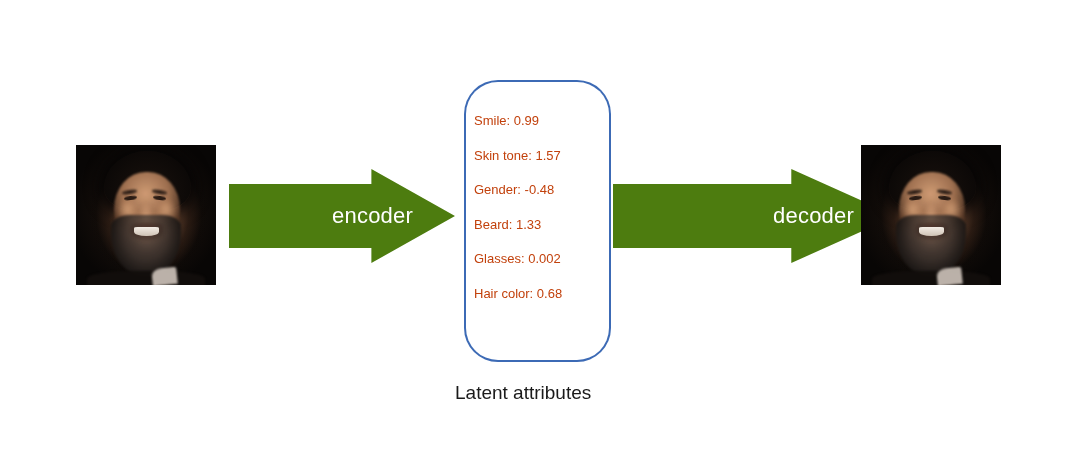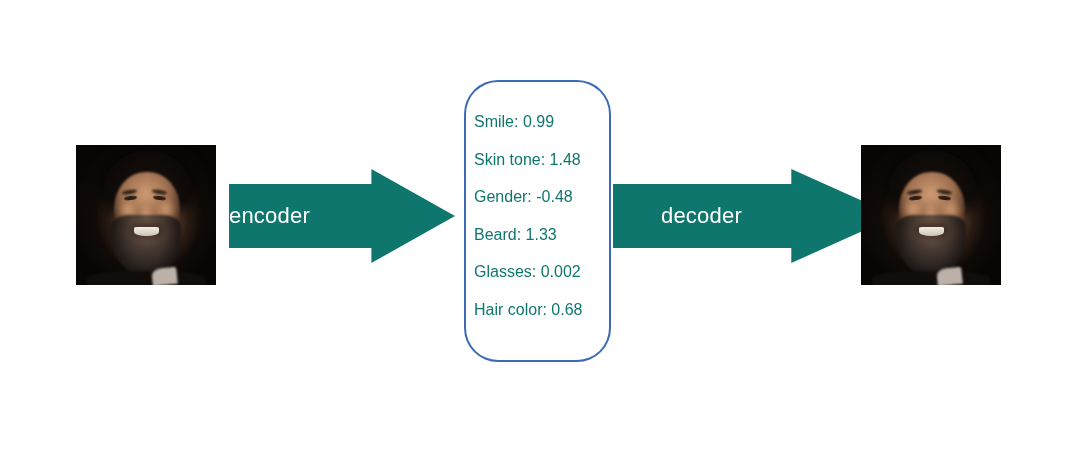--- a/index.html
+++ b/index.html
@@ -150,24 +150,24 @@
     left: 8%; top: 90%;
     width: 84%; height: 14%;
     border-radius: 40% 40% 0 0;
     background: rgba(18,14,12,0.95);
     filter: blur(1px);
   }
 
   
   .arrow {
     position: absolute;
-    background: #0f766e;
+    background: #4d7c0f;
     display: flex;
     align-items: center;
-    justify-content: flex-start;
+    justify-content: flex-end;
   }
   .arrow .arrow-label {
     position: relative;
     color: #ffffff;
     font-size: 22px;
     font-family: "Liberation Sans", sans-serif;
     letter-spacing: 0.2px;
     margin-right: 42px;
     z-index: 2;
     white-space: nowrap;
@@ -189,22 +189,22 @@
     border-top-right-radius: 34px;
     border-bottom-right-radius: 34px;
   }
 
   .attr-list {
     position: absolute;
     display: flex;
     flex-direction: column;
   }
   .attr-item {
-    font-size: 16px;
-    color: #0f766e;
+    font-size: 13px;
+    color: #c2410c;
     font-family: "Liberation Sans", sans-serif;
     line-height: 1;
     margin-bottom: 21.5px;
     white-space: nowrap;
   }
   .attr-item:last-child { margin-bottom: 6px; }
 
   .caption {
     position: absolute;
     font-size: 19px;
@@ -239,27 +239,28 @@
   <div class="arrow" style="left:229px; top:169px; width:226px; height:94px;
               clip-path: polygon(0% 16%, 63% 16%, 63% 0%, 100% 50%, 63% 100%, 63% 84%, 0% 84%);">
     <span class="arrow-label">encoder</span>
   </div>
 
   <div class="bracket bracket-left" style="left:464px; top:80px; height:278px;"></div>
   <div class="bracket bracket-right" style="left:537px; top:80px; height:278px;"></div>
 
   <div class="attr-list" style="left:474px; top:114px;">
     <div class="attr-item">Smile: 0.99</div>
-    <div class="attr-item">Skin tone: 1.48</div>
+    <div class="attr-item">Skin tone: 1.57</div>
     <div class="attr-item">Gender: -0.48</div>
     <div class="attr-item">Beard: 1.33</div>
     <div class="attr-item">Glasses: 0.002</div>
     <div class="attr-item">Hair color: 0.68</div>
   </div>
 
+  <div class="caption" style="left:455px; top:382px;">Latent attributes</div>
 
   <div class="arrow" style="left:613px; top:169px; width:235px; height:94px;
               clip-path: polygon(0% 16%, 63% 16%, 63% 0%, 100% 50%, 63% 100%, 63% 84%, 0% 84%); padding-left: 48px;">
     <span class="arrow-label">decoder</span>
   </div>
 
   <div class="photo" style="left:861px; top:145px;">
     <div class="face-layer"></div>
     <div class="hair"></div>
     <div class="face"></div>

